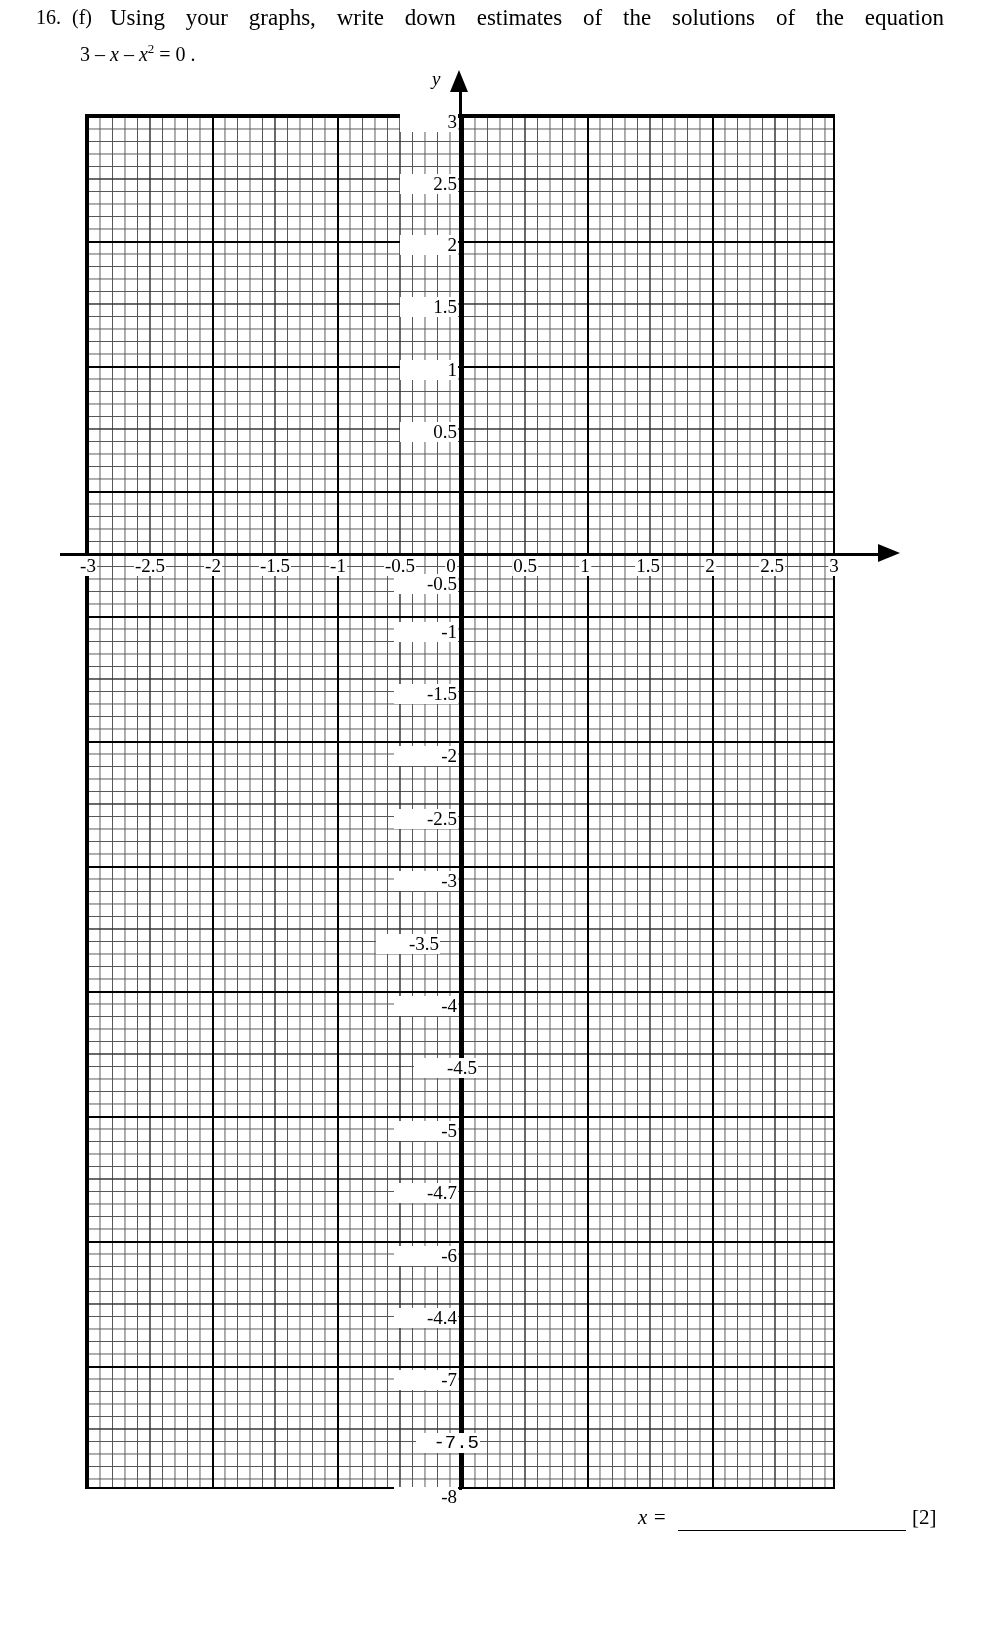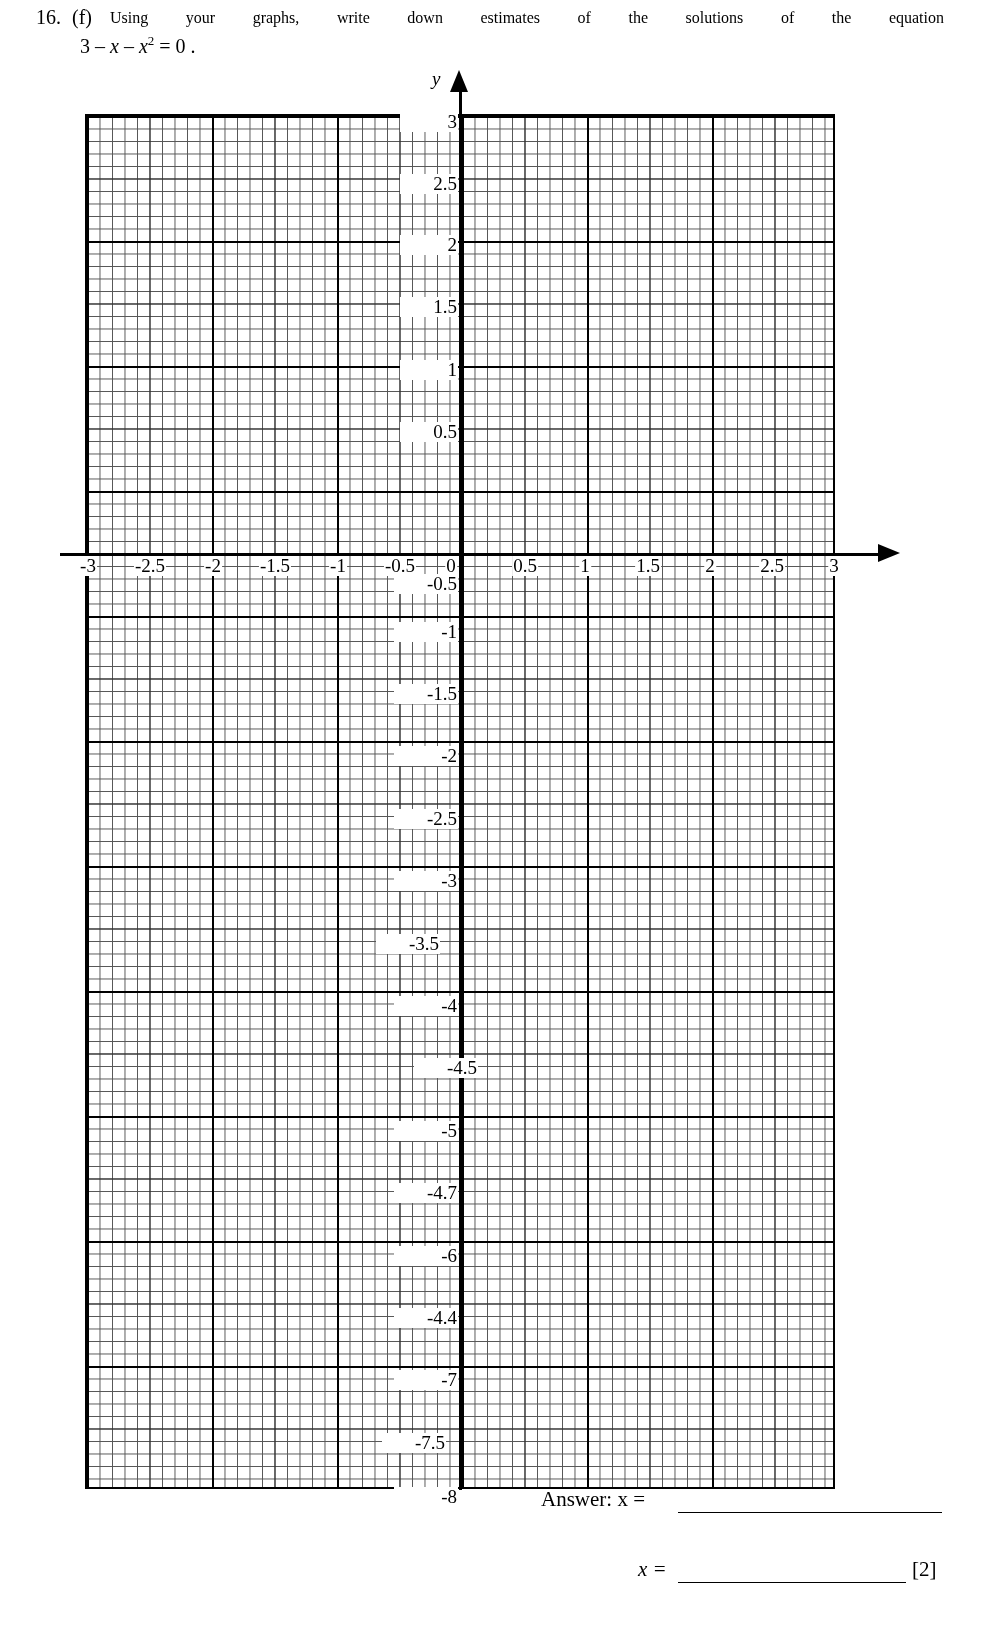--- a/index.html
+++ b/index.html
@@ -34,31 +34,31 @@
     width: 36px;
     flex: 0 0 36px;
   }
   .q-part {
     font-size: 20px;
     line-height: 26px;
     width: 38px;
     flex: 0 0 38px;
   }
   .q-text {
-    font-size: 16px;
+    font-size: 23px;
     line-height: 27px;
     flex: 1 1 auto;
     text-align: justify;
     text-align-last: justify;
     padding-right: 2px;
   }
   .q-equation {
     font-size: 20px;
     line-height: 26px;
-    margin-top: 2px;
+    margin-top: 10px;
     margin-left: 74px;
     font-family: "Liberation Serif", serif;
   }
   .italic { font-style: italic; }
   sup.exp {
     font-size: 13px;
     vertical-align: super;
     line-height: 0;
   }
 
@@ -232,28 +232,24 @@
   <div class="tick tick-y" style="left:394px; width:62px; top:759px;">-2.5</div>
   <div class="tick tick-y" style="left:394px; width:62px; top:821px;">-3</div>
   <div class="tick tick-y" style="left:376px; width:62px; top:884px;">-3.5</div>
   <div class="tick tick-y" style="left:394px; width:62px; top:946px;">-4</div>
   <div class="tick tick-y" style="left:414px; width:62px; top:1008px;">-4.5</div>
   <div class="tick tick-y" style="left:394px; width:62px; top:1071px;">-5</div>
   <div class="tick tick-y" style="left:394px; width:62px; top:1133px;">-4.7</div>
   <div class="tick tick-y" style="left:394px; width:62px; top:1196px;">-6</div>
   <div class="tick tick-y" style="left:394px; width:62px; top:1258px;">-4.4</div>
   <div class="tick tick-y" style="left:394px; width:62px; top:1320px;">-7</div>
-  <div class="tick tick-y" style="left:382px; width:62px; top:1383px;">-7.5</div>
+  <div class="tick tick-y" style="left:416px; width:62px; top:1383px;font-family:Liberation Mono, monospace;">-7.5</div>
   <div class="tick tick-y" style="left:394px; width:62px; top:1437px;">-8</div>
 
 </div>
 
 <div class="answers">
-  <div class="ans-row">
-    <span class="ans-label" style="left:541px; top:0;"><span>Answer: x =</span></span>
-    <span class="ans-line" style="left:678px; top:25px; width:264px;"></span>
-  </div>
   <div class="ans-row">
     <span class="ans-label italic" style="left:638px; top:18px;"><span>x =</span></span>
     <span class="ans-line" style="left:678px; top:43px; width:228px;"></span>
     <span class="marks" style="left:912px; top:18px;">[2]</span>
   </div>
 </div>
 
 </body></html>

